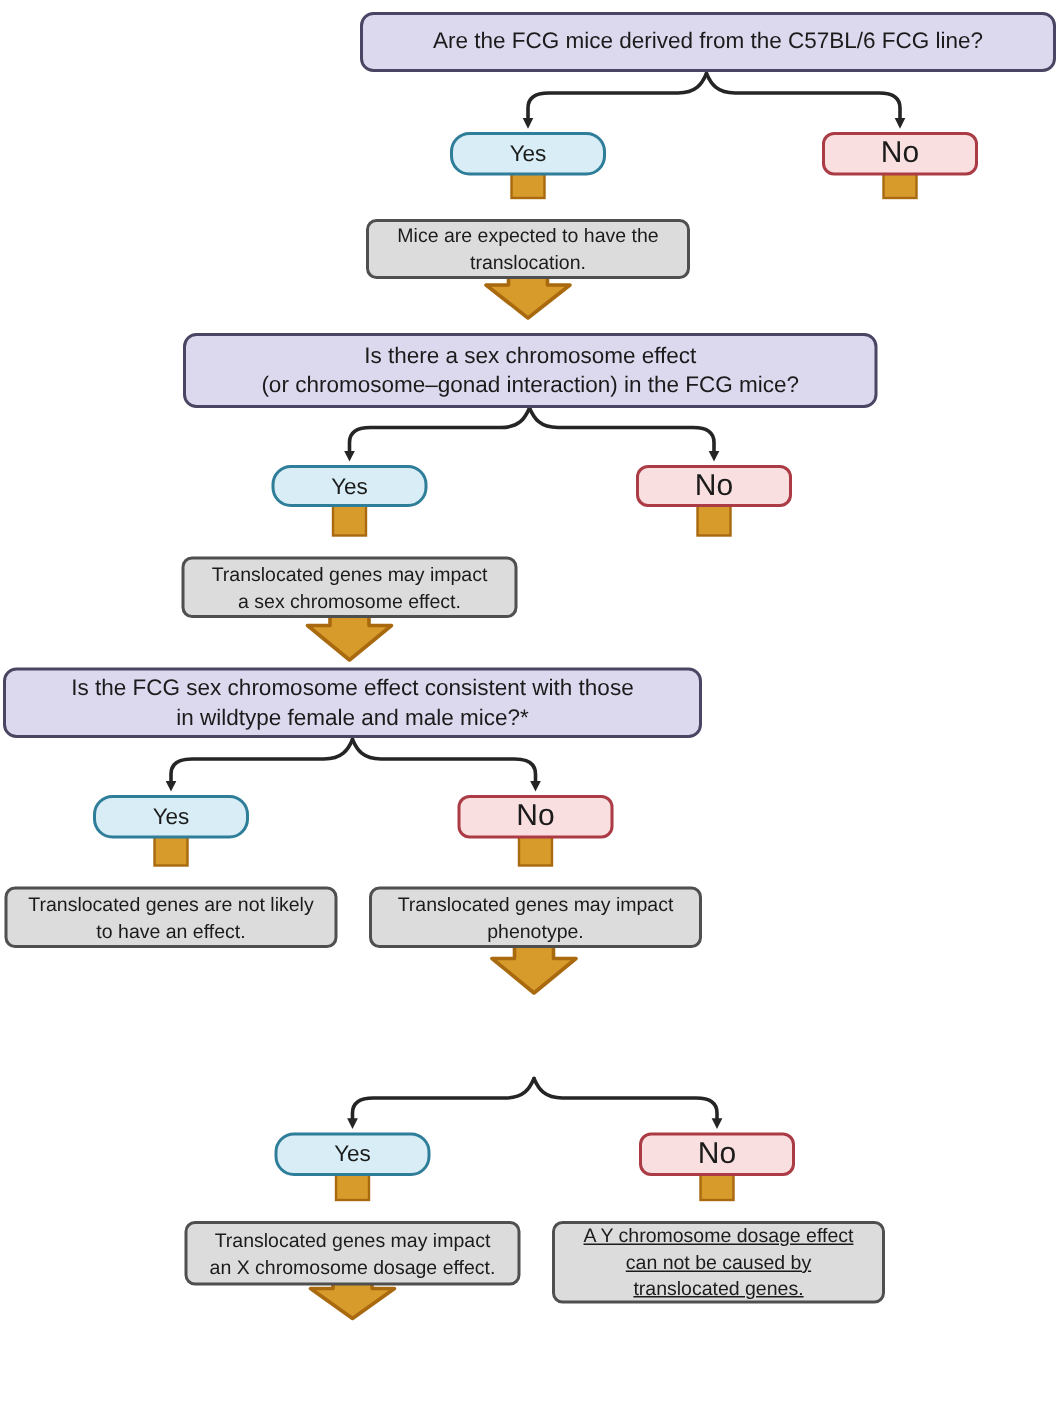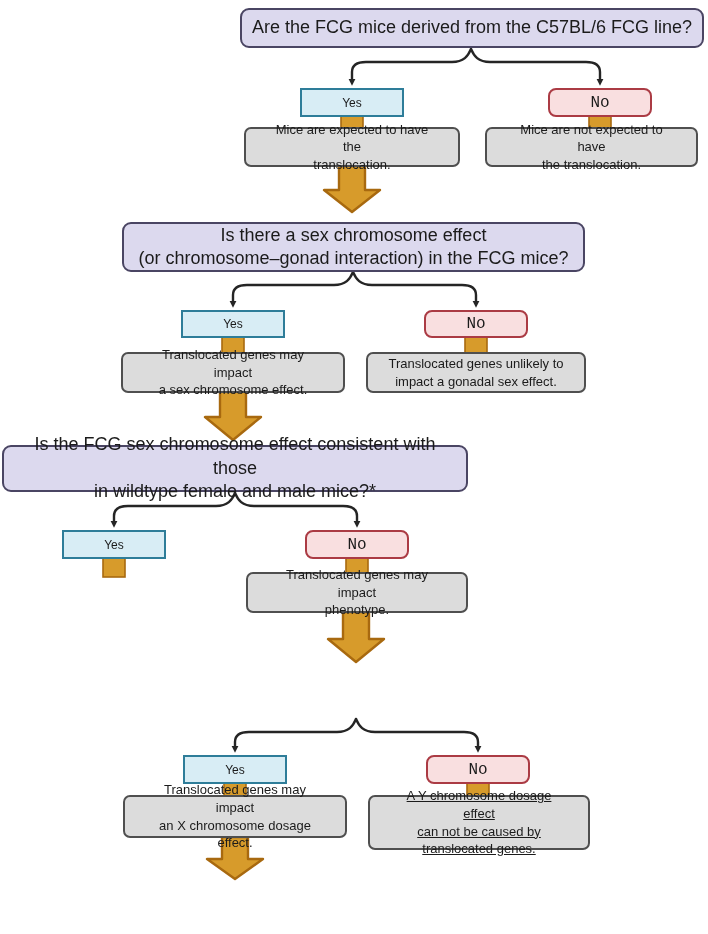--- a/index.html
+++ b/index.html
@@ -17,33 +17,33 @@
     overflow:hidden;
   }
   #connectors{position:absolute;left:0;top:0;z-index:0;}
   .box{
     position:absolute;box-sizing:border-box;z-index:1;
     display:flex;align-items:center;justify-content:center;
     text-align:center;white-space:pre-line;
   }
   .qbox{
     background:var(--question-fill);border:2px solid var(--question-border);
-    border-radius:9px;font-size:18px;line-height:1.3;padding:2px 8px;
+    border-radius:9px;font-size:15px;line-height:1.3;padding:2px 8px;
   }
   .yesbox{
     background:var(--yes-fill);border:2px solid var(--yes-border);
-    border-radius:0;font-size:12px;
+    border-radius:13px;font-size:15px;
   }
   .nobox{
     background:var(--no-fill);border:2px solid var(--no-border);
-    border-radius:8px;font-size:16px;font-family:Liberation Mono, monospace;
+    border-radius:8px;font-size:20px;
   }
   .graybox{
     background:var(--result-fill);border:2px solid var(--result-border);
-    border-radius:7px;font-size:13px;line-height:1.35;padding:2px 20px;
+    border-radius:7px;font-size:13px;line-height:1.35;padding:2px 2px;margin-top:19px;
   }
   .branch{fill:none;stroke:var(--line);stroke-width:2.4;stroke-linecap:round;stroke-linejoin:round;}
   .stub{fill:var(--arrow-fill);stroke:var(--arrow-border);stroke-width:1.6;}
   .bigarrow{fill:var(--arrow-fill);stroke:var(--arrow-border);stroke-width:2.4;stroke-linejoin:round;}
   .arrowhead{fill:var(--line);}
 </style>
 </head>
 <body>
 
 <div id="canvas">
@@ -85,32 +85,30 @@
   <div class="box qbox" style="left:240px;top:8px;width:464px;height:40px;">Are the FCG mice derived from the C57BL/6 FCG line?</div>
   <div class="box qbox" style="left:2px;top:445px;width:466px;height:47px;">Is the FCG sex chromosome effect consistent with those
 in wildtype female and male mice?*</div>
   <div class="box qbox" style="left:122px;top:222px;width:463px;height:50px;">Is there a sex chromosome effect
 (or chromosome–gonad interaction) in the FCG mice?</div>
 
   <div class="box yesbox" style="left:300px;top:88px;width:104px;height:29px;">Yes</div>
   <div class="box nobox" style="left:548px;top:88px;width:104px;height:29px;">No</div>
   <div class="box graybox" style="left:244px;top:127px;width:216px;height:40px;">Mice are expected to have the
 translocation.</div>
-  <div class="box graybox" style="left:485px;top:127px;width:213px;height:40px;">Mice are not expected to have
-the translocation.</div>
 
   <div class="box yesbox" style="left:181px;top:310px;width:104px;height:28px;">Yes</div>
   <div class="box nobox" style="left:424px;top:310px;width:104px;height:28px;">No</div>
   <div class="box graybox" style="left:121px;top:352px;width:224px;height:41px;">Translocated genes may impact
 a sex chromosome effect.</div>
-  <div class="box graybox" style="left:366px;top:352px;width:220px;height:41px;">Translocated genes unlikely to
-impact a gonadal sex effect.</div>
 
   <div class="box yesbox" style="left:62px;top:530px;width:104px;height:29px;">Yes</div>
   <div class="box nobox" style="left:305px;top:530px;width:104px;height:29px;">No</div>
+  <div class="box graybox" style="left:3px;top:572px;width:222px;height:41px;">Translocated genes are not likely
+to have an effect.</div>
   <div class="box graybox" style="left:246px;top:572px;width:222px;height:41px;">Translocated genes may impact
 phenotype.</div>
 
   <div class="box yesbox" style="left:183px;top:755px;width:104px;height:29px;">Yes</div>
   <div class="box nobox" style="left:426px;top:755px;width:104px;height:29px;">No</div>
   <div class="box graybox" style="left:123px;top:795px;width:224px;height:43px;">Translocated genes may impact
 an X chromosome dosage effect.</div>
   <div class="box graybox" style="left:368px;top:795px;width:222px;height:55px;text-decoration:underline;">A Y chromosome dosage effect
 can not be caused by
 translocated genes.</div>

